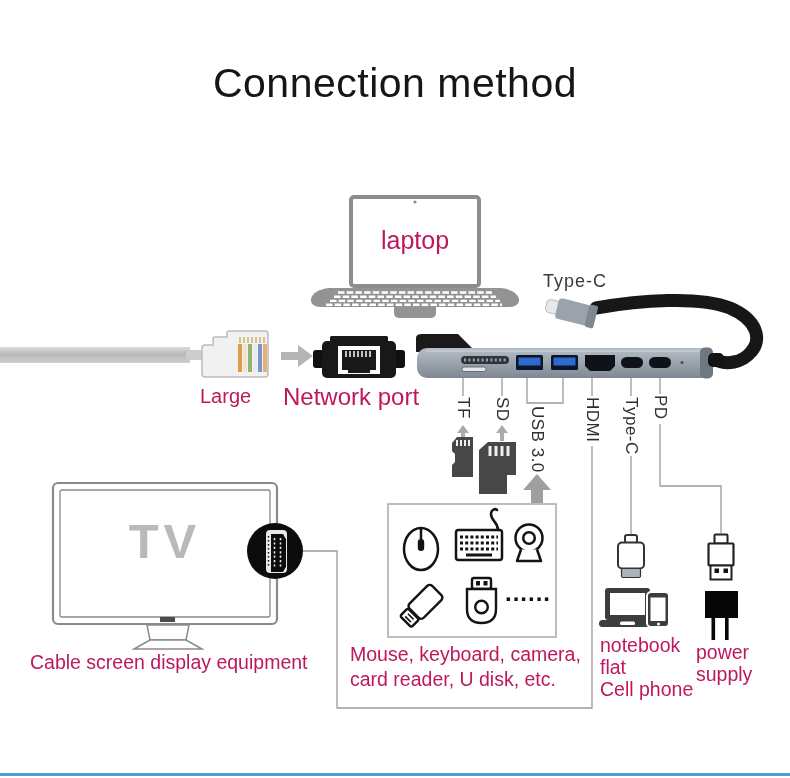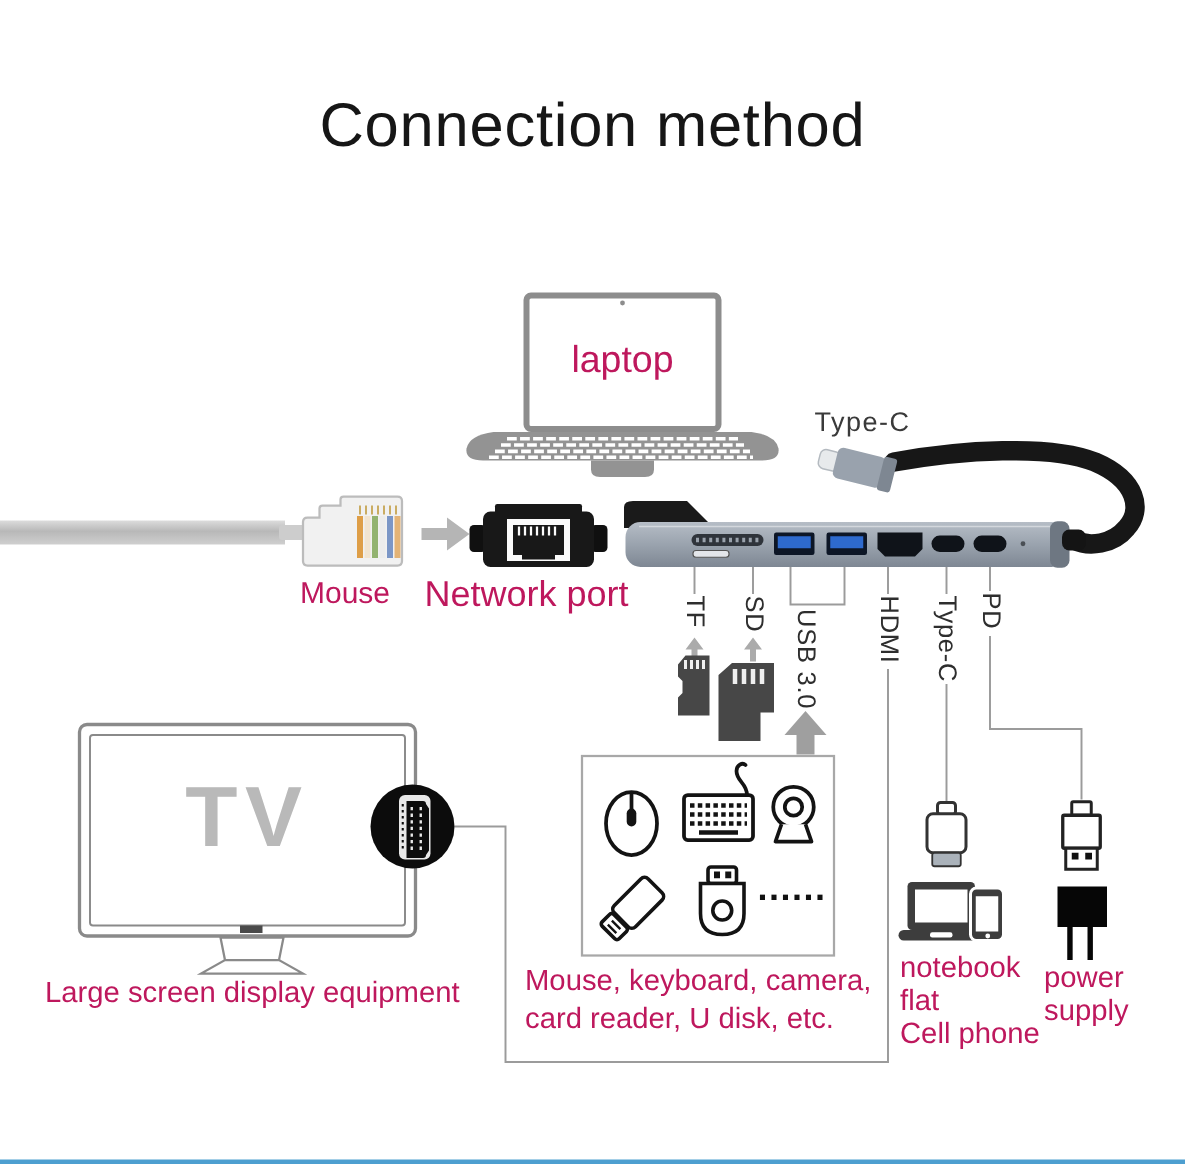--- a/index.html
+++ b/index.html
@@ -4,21 +4,21 @@
 <style>
   html,body{margin:0;padding:0;background:#fff;}
   #stage{position:relative;width:790px;height:778px;background:#fff;overflow:hidden;
          font-family:"Liberation Sans",sans-serif;}
   #art{position:absolute;left:0;top:0;}
   .lbl{position:absolute;color:#be185d;white-space:nowrap;line-height:1.15;}
   .title{left:0;right:0;text-align:center;top:60px;font-size:41px;color:#161616;letter-spacing:.5px;}
   .vlabel{position:absolute;transform-origin:0 0;transform:rotate(90deg);
           font-size:17px;line-height:16px;color:#2e2e2e;white-space:nowrap;letter-spacing:.5px;}
   .cap{font-size:19.5px;}
-  .tvword{left:53px;top:513px;width:224px;text-align:center;font-size:57px;font-weight:bold;
+  .tvword{left:53px;top:513px;width:224px;text-align:center;font-size:49px;font-weight:bold;
           color:#b9b9b9;letter-spacing:5px;}
   .dots{left:505px;top:579px;font-size:24px;font-weight:bold;letter-spacing:1px;color:#111;}
   #accent{position:absolute;left:0;top:773px;width:790px;height:3px;}
 </style>
 </head>
 <body>
 <div id="stage">
 
 <svg id="art" width="790" height="778" viewBox="0 0 790 778">
   <defs>
@@ -200,32 +200,32 @@
   <g fill="#060606">
     <rect x="705" y="591" width="33" height="27"></rect>
     <rect x="711.5" y="618" width="3.6" height="22"></rect>
     <rect x="725" y="618" width="3.6" height="22"></rect>
   </g>
 </svg>
 
 <div class="lbl title">Connection method</div>
 <div class="lbl" style="left:352px;top:226px;width:126px;text-align:center;font-size:25px;">laptop</div>
 <div class="lbl" style="left:543px;top:271px;font-size:18px;color:#3a3a3a;letter-spacing:1px;">Type-C</div>
-<div class="lbl" style="left:200px;top:385px;font-size:20px;">Mouse</div>
+<div class="lbl" style="left:200px;top:385px;font-size:20px;">Large</div>
 <div class="lbl" style="left:283px;top:383px;font-size:24px;">Network port</div>
 
 <div class="vlabel" style="left:471px;top:397px;">TF</div>
 <div class="vlabel" style="left:510px;top:397px;">SD</div>
 <div class="vlabel" style="left:545px;top:406px;">USB 3.0</div>
 <div class="vlabel" style="left:600px;top:397px;">HDMI</div>
 <div class="vlabel" style="left:639px;top:397px;">Type-C</div>
 <div class="vlabel" style="left:668px;top:395px;">PD</div>
 
 <div class="lbl tvword">TV</div>
-<div class="lbl cap" style="left:30px;top:651px;">Large screen display equipment</div>
+<div class="lbl cap" style="left:30px;top:651px;">Cable screen display equipment</div>
 
 <div class="lbl dots">......</div>
 <div class="lbl cap" style="left:350px;top:643px;">Mouse, keyboard, camera,</div>
 <div class="lbl cap" style="left:350px;top:668px;">card reader, U disk, etc.</div>
 
 <div class="lbl cap" style="left:600px;top:634px;">notebook</div>
 <div class="lbl cap" style="left:600px;top:656px;">flat</div>
 <div class="lbl cap" style="left:600px;top:678px;">Cell phone</div>
 <div class="lbl cap" style="left:696px;top:641px;">power</div>
 <div class="lbl cap" style="left:696px;top:663px;">supply</div>

